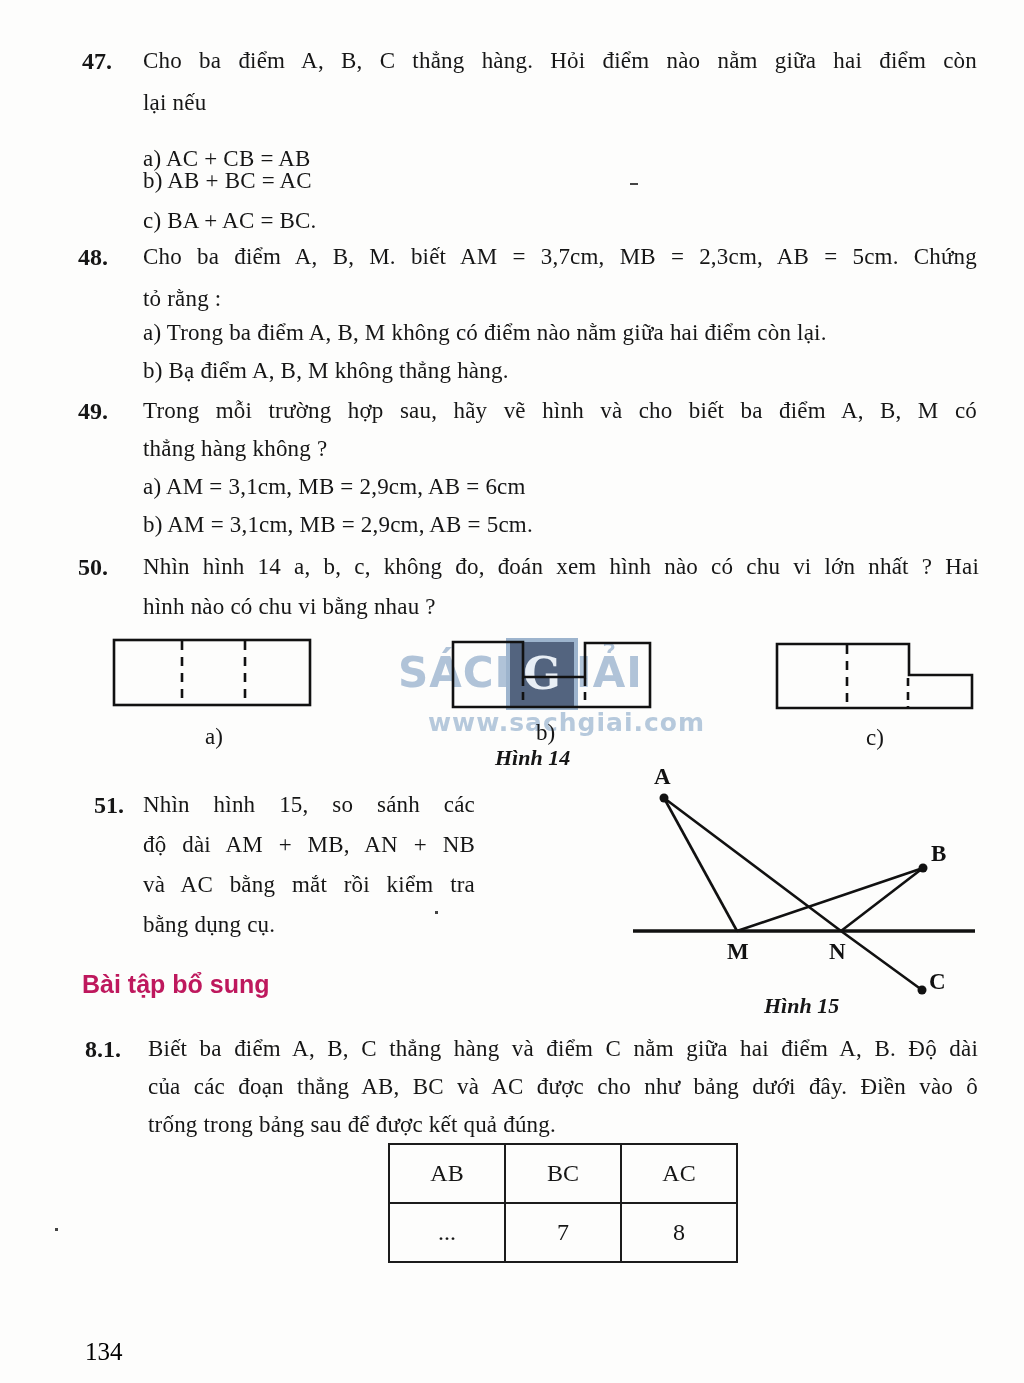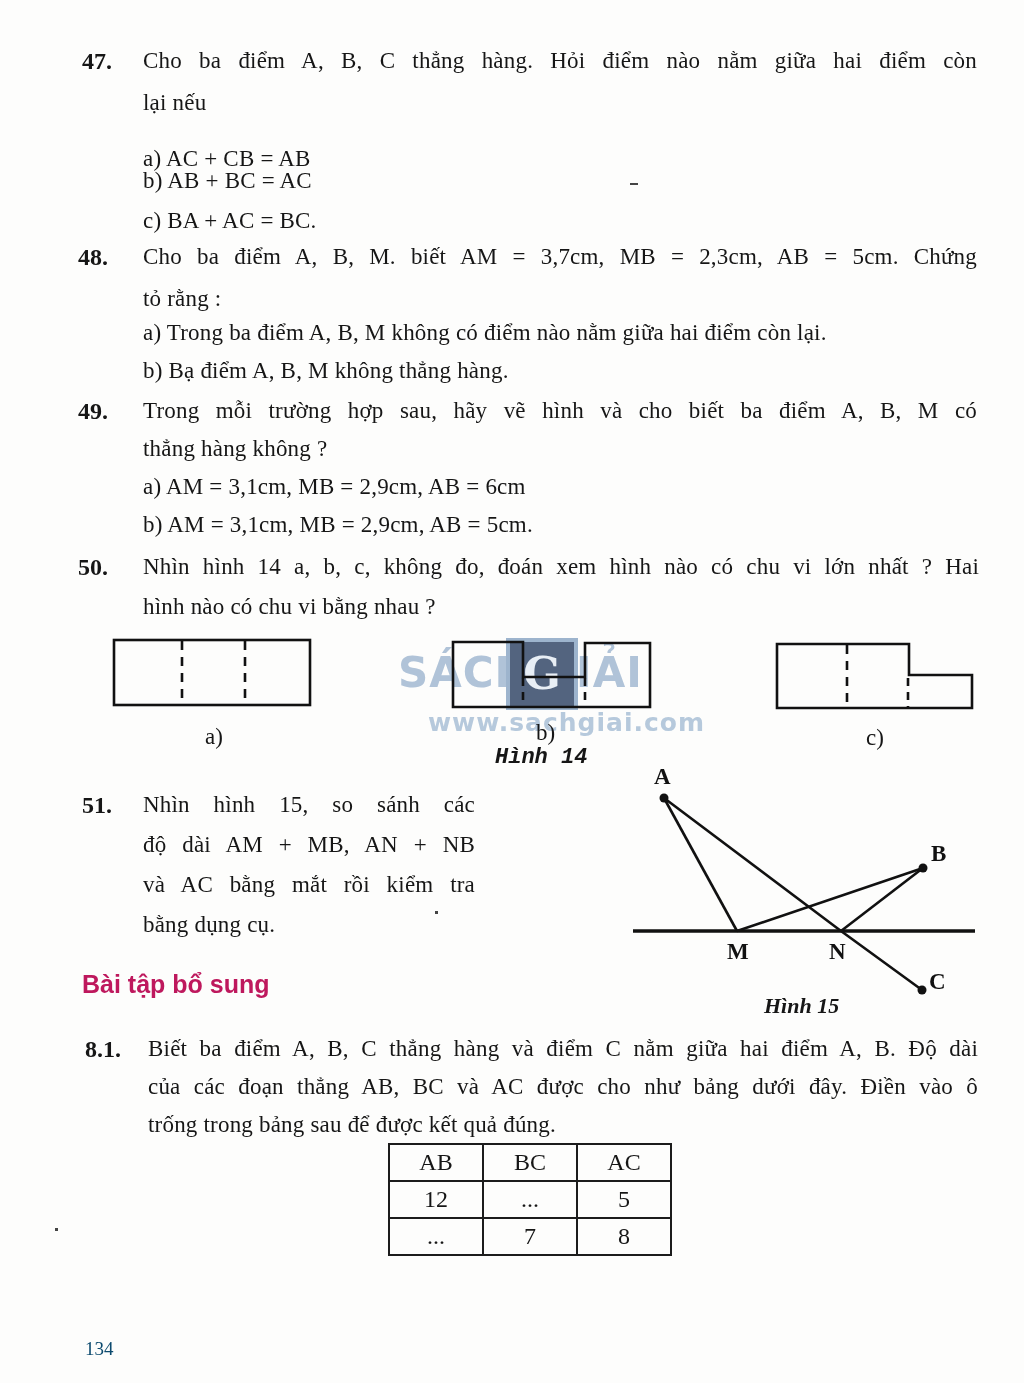--- a/index.html
+++ b/index.html
@@ -54,24 +54,24 @@
     font-weight:600;font-size:25px;color:#b6c9dc;letter-spacing:1px;white-space:nowrap;text-align:center;
   }
   svg{position:absolute;z-index:2;}
   .speck{position:absolute;background:#444;z-index:0;}
   table.fill-table{
     position:absolute;left:388px;top:1143px;border-collapse:collapse;z-index:2;
     font-family:"Liberation Serif", serif;
   }
   table.fill-table td,table.fill-table th{
     border:2px solid #1c1c1c;width:92px;height:35px;text-align:center;
-    font-size:24px;font-weight:normal;color:#161616;padding:0;
+    font-size:24px;font-weight:normal;color:#161616;padding:11px;
   }
   .page-num{
-    position:absolute;left:85px;top:1338px;font-size:19px;color:#0c4a6e;
+    position:absolute;left:85px;top:1338px;font-size:25px;color:#000000;
   }
 </style>
 </head>
 <body>
 
 <div class="wm">
   <span class="wm-text wm-left">SÁCH</span>
   <span class="wm-logo">
     <span class="wm-g">G</span>
   </span>
@@ -114,23 +114,23 @@
     <line x1="585" y1="678" x2="585" y2="706" stroke-dasharray="8 6"></line>
 
     <path d="M777,644 H909 V675 H972 V708 H777 Z"></path>
     <line x1="847" y1="645" x2="847" y2="707" stroke-dasharray="9 7"></line>
     <line x1="908" y1="678" x2="908" y2="707" stroke-dasharray="8 6"></line>
   </g>
 </svg>
 <div class="fig-label" style="left:205px;top:724px;z-index:2;">a)</div>
 <div class="fig-label" style="left:536px;top:720px;z-index:2;">b)</div>
 <div class="fig-label" style="left:866px;top:725px;z-index:2;">c)</div>
-<div class="fig-caption" style="left:495px;top:745px;z-index:2;font-family:Liberation Mono, monospace;">Hình 14</div>
+<div class="fig-caption" style="left:495px;top:745px;z-index:2;">Hình 14</div>
 
-<div class="pnum" style="left:82px;top:790px;">51.</div>
+<div class="pnum" style="left:94px;top:790px;">51.</div>
 <div class="tline just" style="left:143px;top:790px;width:332px;">Nhìn hình 15, so sánh các</div>
 <div class="tline just" style="left:143px;top:830px;width:332px;">độ dài AM + MB, AN + NB</div>
 <div class="tline just" style="left:143px;top:870px;width:332px;">và AC bằng mắt rồi kiểm tra</div>
 <div class="tline" style="left:143px;top:910px;">bằng dụng cụ.</div>
 
 <svg style="left:0;top:750px;" width="1024" height="270" viewBox="0 750 1024 270">
   <g stroke="#111" fill="none">
     <line x1="633" y1="931" x2="975" y2="931" stroke-width="3.4"></line>
     <line x1="664" y1="798" x2="737" y2="931" stroke-width="2.6"></line>
     <path d="M664,798 L841,931 L922,990" stroke-width="2.6"></path>
@@ -160,25 +160,20 @@
 <table class="fill-table">
   <thead>
     <tr>
       <th>AB</th>
       <th>BC</th>
       <th>AC</th>
     </tr>
   </thead>
   <tbody>
     <tr>
-      <td>12</td>
-      <td>...</td>
-      <td>5</td>
-    </tr>
-    <tr>
       <td>...</td>
       <td>7</td>
       <td>8</td>
     </tr>
   </tbody>
 </table>
 
 <div class="page-num">134</div>
 
 <div class="speck" style="left:630px;top:183px;width:8px;height:2px;"></div>

